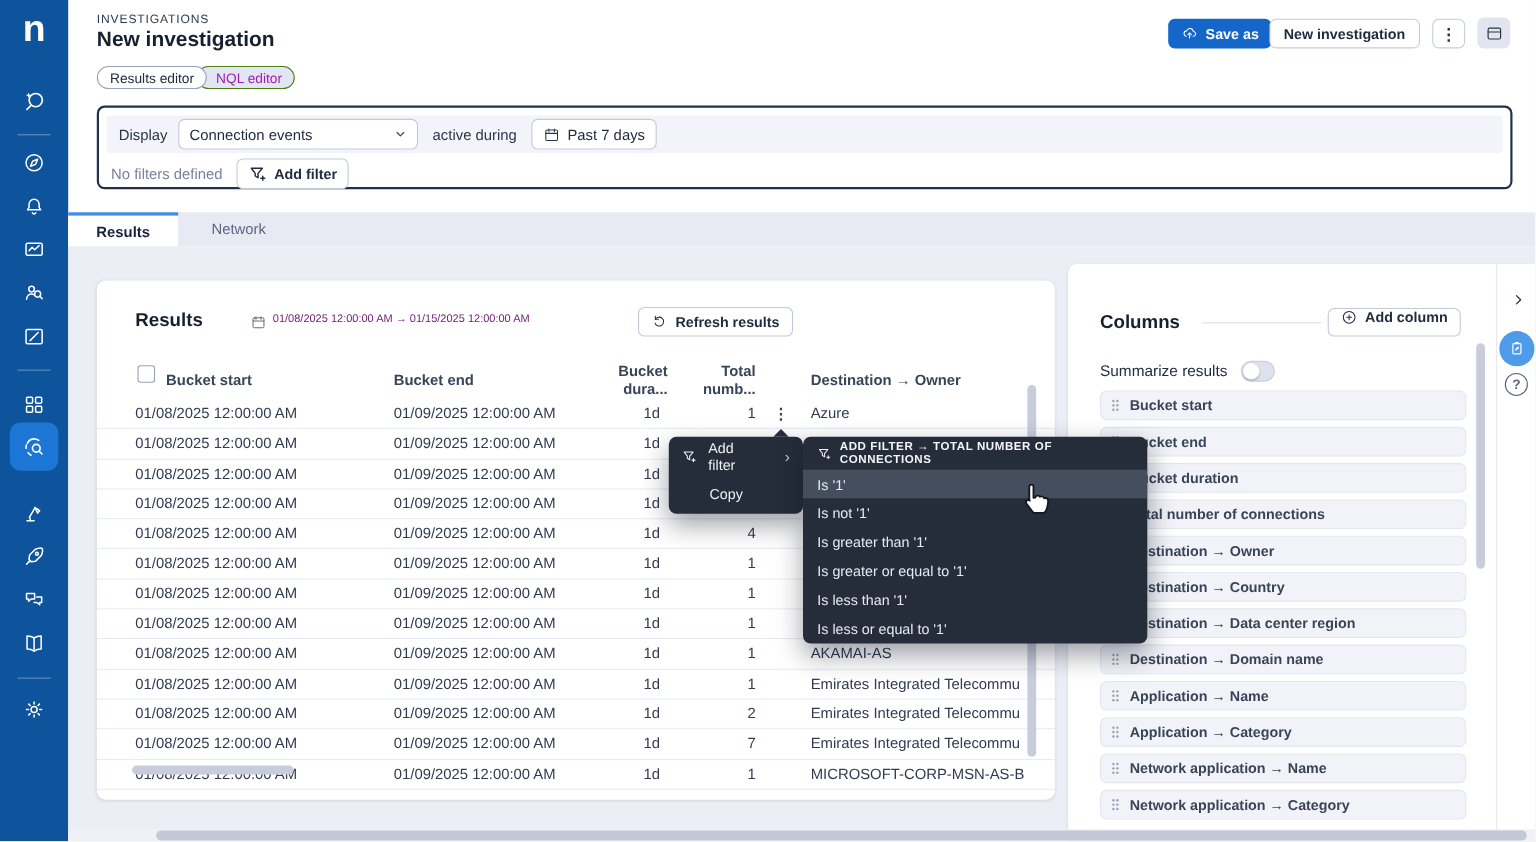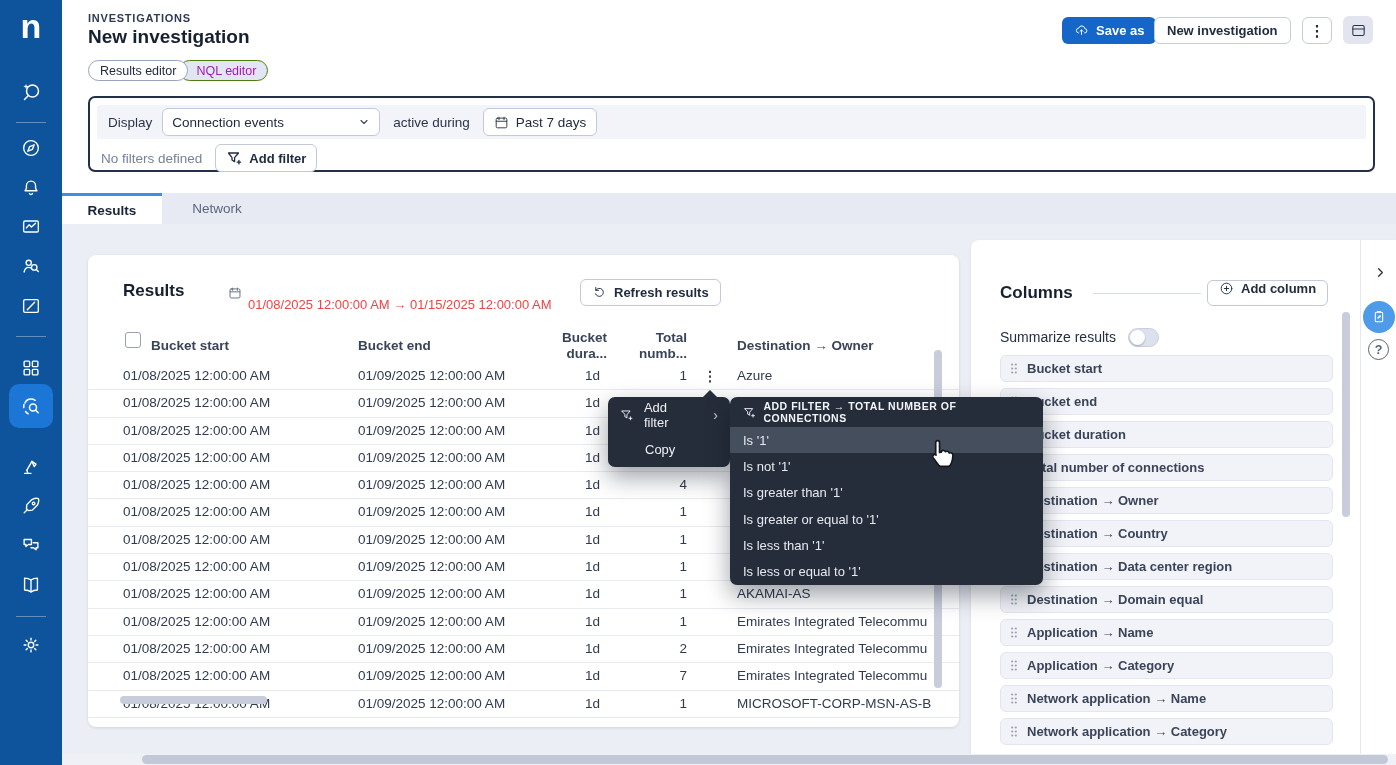--- a/index.html
+++ b/index.html
@@ -10,21 +10,21 @@
   
   .sidebar{position:absolute;left:0;top:0;width:62px;height:765px;background:#0E549C;}
   .logo{position:absolute;left:0;top:6px;width:62px;text-align:center;color:#fff;
         font-size:34px;font-weight:700;line-height:40px;}
   .nav-btn{position:absolute;left:19px;width:24px;height:24px;color:#fff;display:flex;
            align-items:center;justify-content:center;}
   .nav-active{position:absolute;left:9px;top:384px;width:44px;height:44px;background:#1B76D6;
               border-radius:10px;display:flex;align-items:center;justify-content:center;color:#fff;}
   .nav-div{position:absolute;left:16px;width:30px;height:1px;background:rgba(255,255,255,.35);}
   
-  .eyebrow{position:absolute;left:88px;top:12px;font-size:11px;font-weight:700;
+  .eyebrow{position:absolute;left:88px;top:12px;font-size:11px;font-weight:400;
            letter-spacing:.07em;color:#2E3B54;}
   .page-title{position:absolute;left:88px;top:26px;font-size:19px;font-weight:700;color:#17202F;}
   .btn{display:flex;align-items:center;gap:7px;border-radius:6px;font-size:13px;
        box-sizing:border-box;white-space:nowrap;cursor:default;}
   .btn-primary{background:#1467C8;color:#fff;font-weight:700;padding:0 12px;height:27px;}
   .btn-outline{background:#fff;border:1px solid #C6CCDB;color:#222C3F;font-weight:600;
                padding:0 12px;height:27px;}
   .btn-ghost{background:#E2E5F0;color:#2A3447;height:28px;width:30px;justify-content:center;padding:0;}
   .pillbar{position:absolute;left:88px;top:60px;display:flex;align-items:center;}
   .pill{height:21px;display:flex;align-items:center;padding:0 11px;border-radius:11px;
@@ -53,21 +53,21 @@
   .tab-on{position:absolute;left:0;top:0;width:100px;height:31px;background:#fff;
           border-top:3px solid #3E8EE4;box-sizing:border-box;display:flex;align-items:center;
           justify-content:center;font-size:13.5px;font-weight:700;color:#182338;}
   .tab-off{position:absolute;left:100px;top:0;width:110px;height:31px;display:flex;
            align-items:center;justify-content:center;font-size:13.5px;color:#5C6680;}
   
   .content{position:absolute;left:62px;top:224px;width:1334px;height:541px;background:#ECEEF5;}
   .card{position:absolute;left:26px;top:31px;width:871px;height:472px;background:#fff;
         border-radius:8px;box-shadow:0 1px 3px rgba(20,30,60,.12);overflow:hidden;}
   .res-title{position:absolute;left:35px;top:26px;font-size:17px;font-weight:700;color:#17202F;}
-  .date-range{position:absolute;left:160px;top:30px;font-size:13px;color:#ef4444;margin-top:12px;}
+  .date-range{position:absolute;left:160px;top:30px;font-size:10px;color:#701a75;}
   .refresh{position:absolute;left:492px;top:24px;height:27px;border:1px solid #C3C9D9;
            border-radius:6px;background:#fff;display:flex;align-items:center;gap:7px;
            padding:0 11px;font-size:13px;font-weight:600;color:#222C3F;box-sizing:border-box;}
   .chk{position:absolute;left:37px;top:77px;width:16px;height:16px;border:1.5px solid #98A1B6;
        border-radius:3px;box-sizing:border-box;background:#fff;}
   .th{position:absolute;font-size:13.5px;font-weight:700;color:#3A4459;}
   .th2{line-height:16px;text-align:right;}
   .rows{position:absolute;left:0;top:108px;width:871px;}
   .trow{position:relative;height:26.3px;border-bottom:1px solid #E9EBF2;font-size:13.5px;
         color:#313B50;}
@@ -580,21 +580,21 @@
             <svg width="8" height="13" viewBox="0 0 8 13">
               <g fill="#99A1B6">
                 <circle cx="2.2" cy="2.5" r="1.1"></circle>
                 <circle cx="5.8" cy="2.5" r="1.1"></circle>
               <circle cx="2.2" cy="6.5" r="1.1"></circle>
                 <circle cx="5.8" cy="6.5" r="1.1"></circle>
               <circle cx="2.2" cy="10.5" r="1.1"></circle>
                 <circle cx="5.8" cy="10.5" r="1.1"></circle>
               </g>
             </svg>
-            <span>Destination → Domain equal</span>
+            <span>Destination → Domain name</span>
           </div>
 
           <div class="col-item">
             <svg width="8" height="13" viewBox="0 0 8 13">
               <g fill="#99A1B6">
                 <circle cx="2.2" cy="2.5" r="1.1"></circle>
                 <circle cx="5.8" cy="2.5" r="1.1"></circle>
               <circle cx="2.2" cy="6.5" r="1.1"></circle>
                 <circle cx="5.8" cy="6.5" r="1.1"></circle>
               <circle cx="2.2" cy="10.5" r="1.1"></circle>

